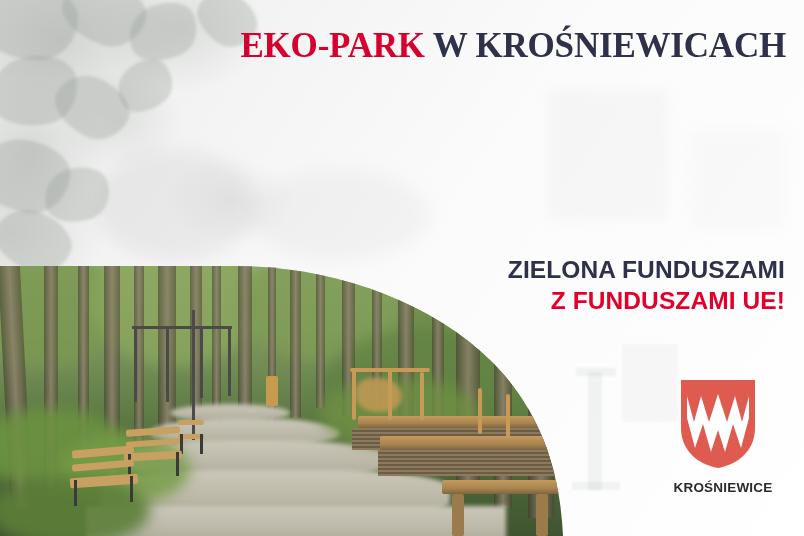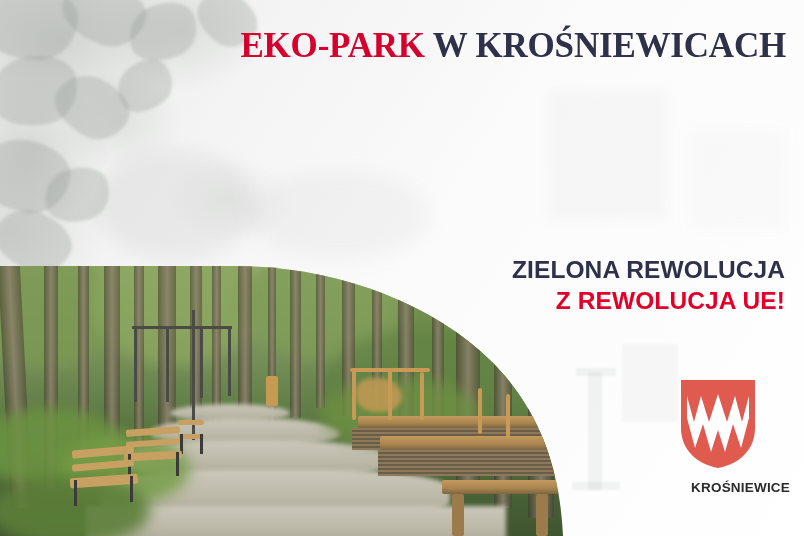--- a/index.html
+++ b/index.html
@@ -175,21 +175,21 @@
     left: 31px;
     top: 0;
     width: 78px;
     height: 92px;
   }
   .logo-name {
     position: absolute;
     left: 0;
     top: 102px;
     width: 142px;
-    text-align: right;
+    text-align: center;
     padding-left: 8px;
     box-sizing: border-box;
     font-family: "Liberation Sans", sans-serif;
     font-weight: bold;
     font-size: 13.5px;
     letter-spacing: 0.2px;
     color: #2b2b2b;
   }
   .logo-tagline {
     position: absolute;
@@ -230,22 +230,22 @@
   <div class="bg-building" style="left:572px; top:482px; width:48px; height:8px;"></div>
   <div class="bg-building" style="left:622px; top:344px; width:56px; height:78px; background:rgba(150,153,152,0.07);"></div>
   <div class="bg-building" style="left:548px; top:90px; width:120px; height:130px; background:rgba(150,153,152,0.055); filter:blur(6px);"></div>
   <div class="bg-building" style="left:690px; top:130px; width:96px; height:100px; background:rgba(150,153,152,0.04); filter:blur(7px);"></div>
 
   <div class="headline">
     <span class="red">EKO-PARK</span><span class="navy"> W KROŚNIEWICACH</span>
   </div>
 
   <div class="subtitle">
-    <span class="navy">ZIELONA REWOLUCJA</span>
-    <span class="red">Z REWOLUCJA UE!</span>
+    <span class="navy">ZIELONA FUNDUSZAMI</span>
+    <span class="red">Z FUNDUSZAMI UE!</span>
   </div>
 
   <div class="photo-wrap">
     <div class="photo-clip">
       <div class="photo">
 
         <div class="foliage" style="left:-30px; top:-10px; width:150px; height:120px; background:rgba(122,152,82,0.85);"></div>
         <div class="foliage" style="left:90px; top:-22px; width:170px; height:130px; background:rgba(138,166,94,0.8);"></div>
         <div class="foliage" style="left:240px; top:-16px; width:190px; height:120px; background:rgba(126,156,86,0.8);"></div>
         <div class="foliage" style="left:400px; top:0px; width:190px; height:140px; background:rgba(108,140,74,0.8);"></div>

